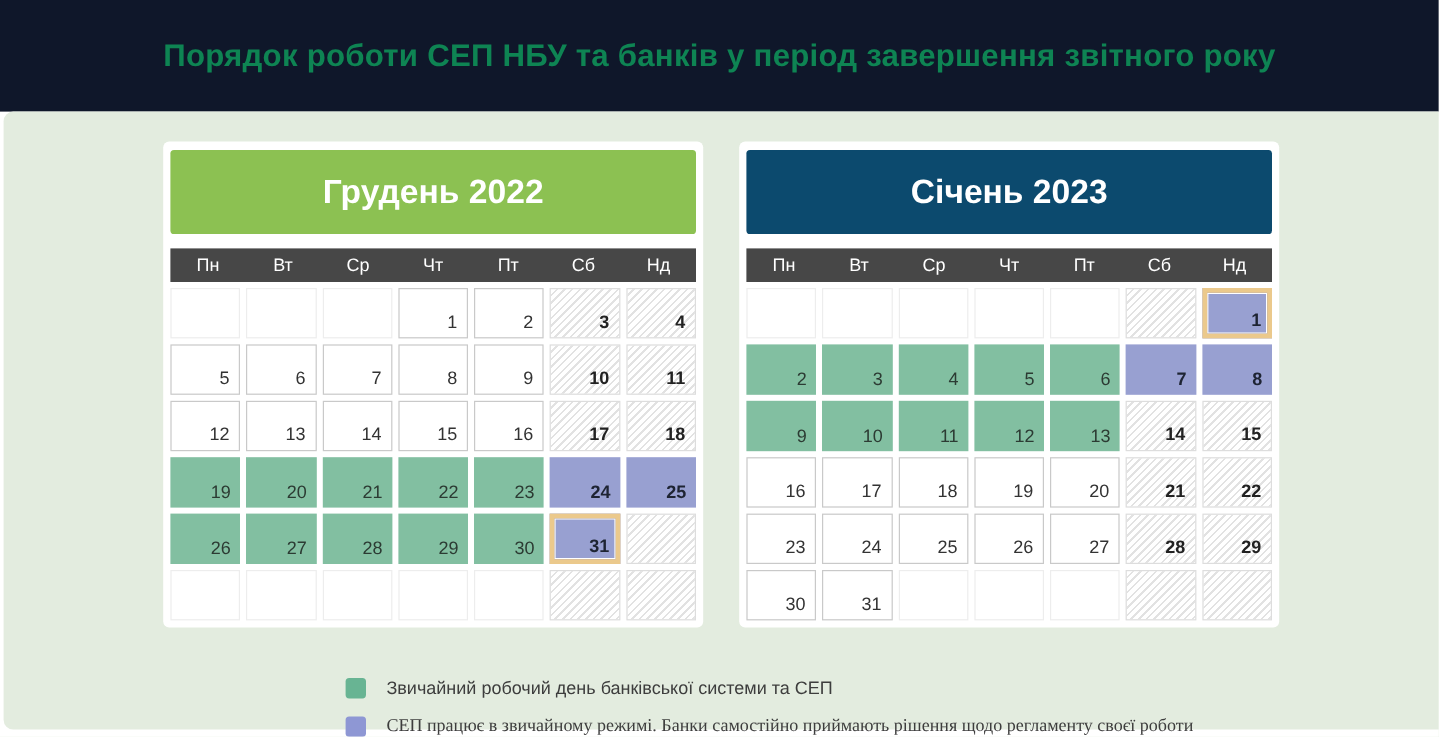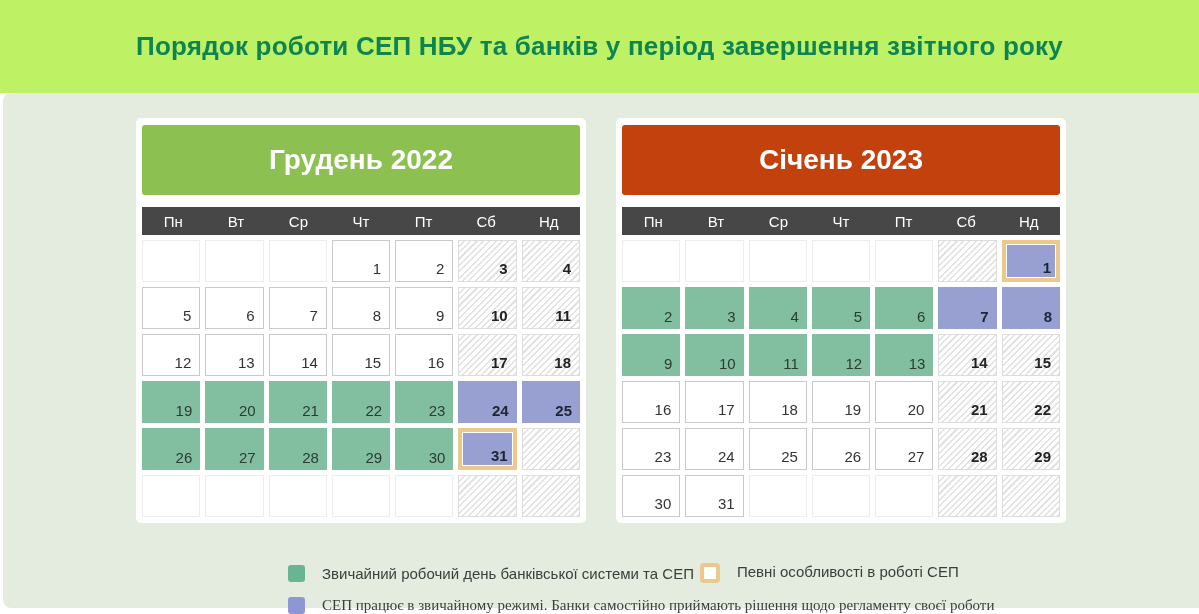--- a/index.html
+++ b/index.html
@@ -1,21 +1,21 @@
 <!DOCTYPE html>
 <html style="--title-green: #0e8453; --page-bg: #e3ecdf; --weekday-bg: #474747; --cell-green: #82bfa1; --cell-purple: #98a0d1; --special-border: #ebc98c; --work-border: #c9c9c9; --empty-border: #ededed; --hatch-line: #e2e2e2; --hatch-border: #dddddd; --number-color: #333333; --legend-green: #68b493; --legend-purple: #8e97d4; --legend-text: #3d3d3d;"><head>
 <meta charset="utf-8">
 <style>
   html,body{margin:0;padding:0;}
   body{
     width:1199px;height:614px;background:#ffffff;
     font-family:"Liberation Sans",sans-serif;overflow:hidden;position:relative;
   }
   .titlebar{
-    height:93px;display:flex;align-items:center;justify-content:center;background:#bef264;
+    height:93px;display:flex;align-items:center;justify-content:center;background:#0f172a;
   }
   .page-title{
     margin:0;font-size:26px;font-weight:bold;color:var(--title-green);letter-spacing:.2px;
   }
   .content{
     margin-left:3px;height:515px;background:var(--page-bg);
     border-top-left-radius:8px;border-bottom-left-radius:8px;
   }
   .cards{
     display:flex;justify-content:center;gap:30px;padding-top:25px;
@@ -197,21 +197,21 @@
           <div class="cell empty"></div>
           <div class="cell empty"></div>
           <div class="cell empty"></div>
           <div class="cell empty"></div>
           <div class="cell empty"></div>
           <div class="cell empty-hatch"></div>
           <div class="cell empty-hatch"></div>
         </div>
       </div>
       <div class="card">
-        <div class="month-header" style="background: #c2410c;">Січень 2023</div>
+        <div class="month-header" style="background: #0c4a6e;">Січень 2023</div>
         <div class="weekday-row">
           <span class="weekday">Пн</span>
           <span class="weekday">Вт</span>
           <span class="weekday">Ср</span>
           <span class="weekday">Чт</span>
           <span class="weekday">Пт</span>
           <span class="weekday">Сб</span>
           <span class="weekday">Нд</span>
         </div>
         <div class="grid">
@@ -321,22 +321,18 @@
           <div class="cell empty-hatch"></div>
         </div>
       </div>
     </div>
 
   <div class="legend">
     <div class="legend-item">
       <span class="swatch green"></span>
       <span class="legend-label">Звичайний робочий день банківської системи та СЕП</span>
     </div>
-    <div class="legend-item">
-      <span class="swatch special"></span>
-      <span class="legend-label">Певні особливості в роботі СЕП</span>
-    </div>
     <div class="legend-item wide">
       <span class="swatch purple"></span>
       <span class="legend-label">СЕП працює в звичайному режимі. Банки самостійно приймають рішення щодо регламенту своєї роботи</span>
     </div>
   </div>
 </div>
 
 </body></html>

